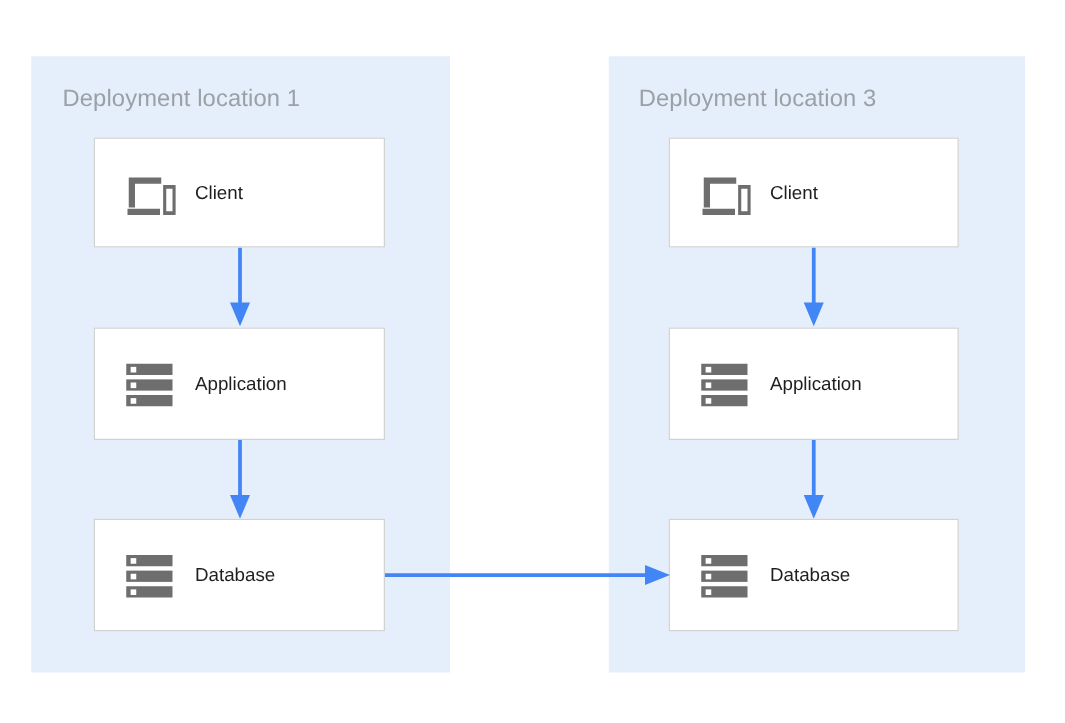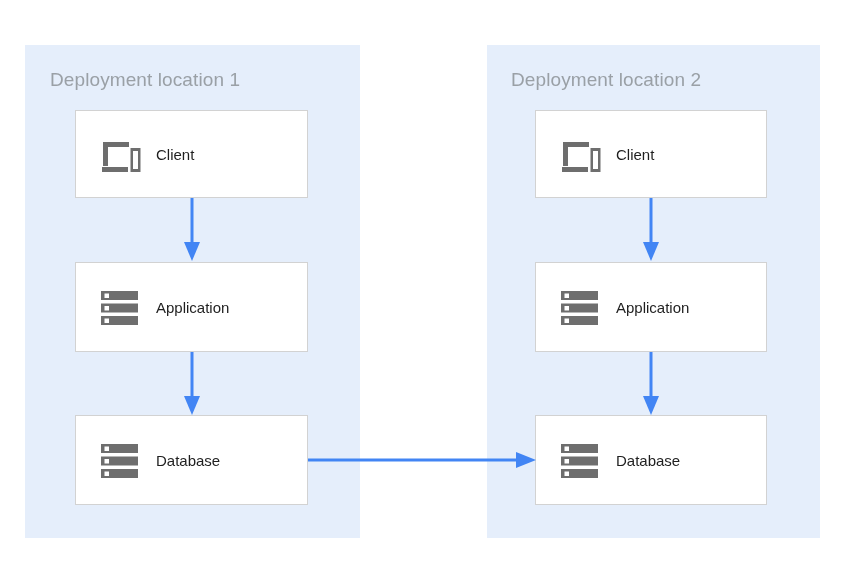--- a/index.html
+++ b/index.html
@@ -128,21 +128,21 @@
           <rect x="6.5" y="8.5" width="4.5" height="4.5"></rect>
           <rect x="6.5" y="21" width="4.5" height="4.5"></rect>
           <rect x="6.5" y="33.5" width="4.5" height="4.5"></rect>
         </g>
       </svg>
     </span>
     <span class="node-label">Database</span>
   </div>
 
   <div class="zone" style="left:487px; top:45px; width:333px; height:493px;"></div>
-  <div class="zone-label" style="left:511px; top:69px;">Deployment location 2</div>
+  <div class="zone-label" style="left:511px; top:69px;">Deployment location 3</div>
 
   <div class="node" style="left:535px; top:110px; width:232px; height:88px;">
     <span class="node-icon">
       <svg width="44" height="44" viewBox="0 0 44 44" aria-hidden="true">
         <g fill="#6e6e6e">
           <path d="M5 10 h26 v5 H10 v19 H5 Z"></path>
           <rect x="4" y="35" width="26" height="5"></rect>
           <path d="M32.5 16 h10 v24 h-10 Z M35 19 v18 h5 V19 Z" fill-rule="evenodd"></path>
         </g>
       </svg>

